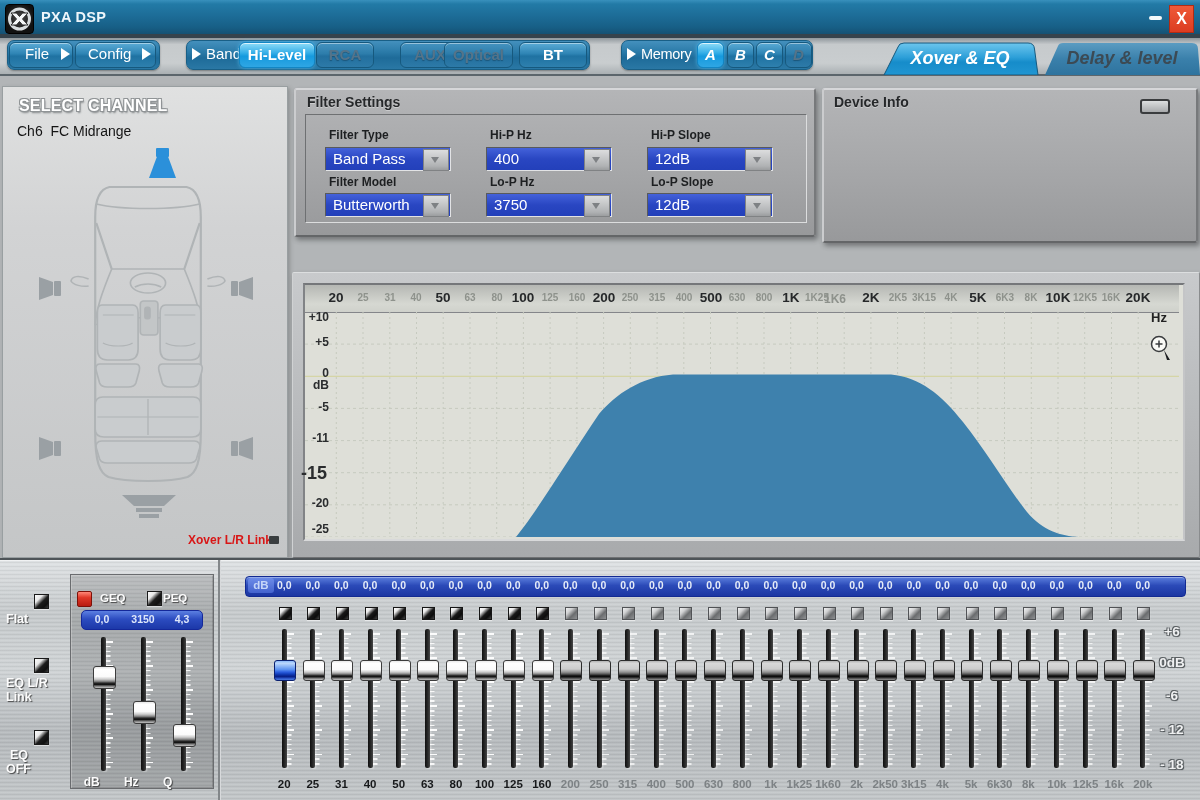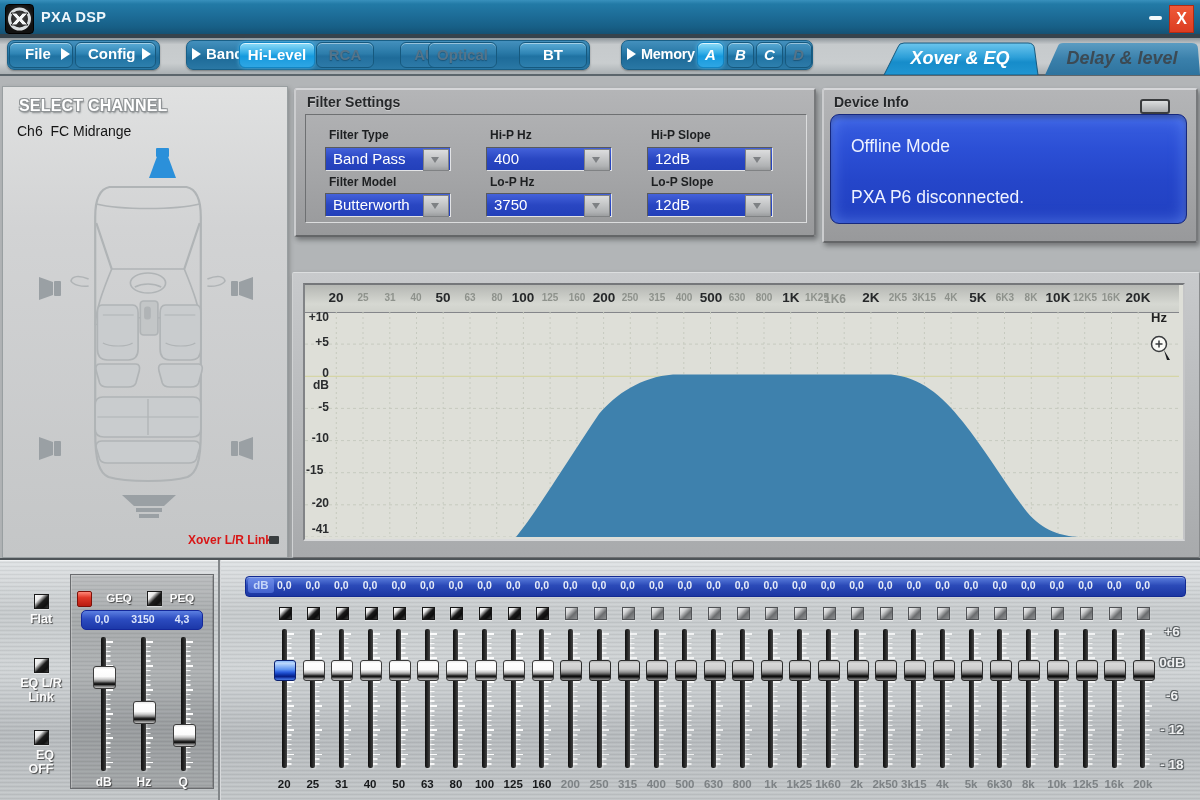--- a/index.html
+++ b/index.html
@@ -23,21 +23,21 @@
  background:linear-gradient(180deg,#4490bd 0%,#2a7aa8 40%,#1e6b99 60%,#2a78a5 100%);
  border:1px solid #195f86;box-shadow:0 1px 2px rgba(0,0,0,.35)}
 .mbtn{top:4px;height:24px;border-radius:6px;color:#fff;font-weight:bold;font-size:15px;
  text-align:center;line-height:23px;
  background:linear-gradient(180deg,#5aabd6 0%,#2e84b4 45%,#1f72a2 55%,#2e80ae 100%);
  border:1px solid #16597e;box-shadow:inset 0 1px 0 rgba(255,255,255,.45)}
 .mbtn.on{background:linear-gradient(180deg,#8edcf8 0%,#38b0e8 40%,#159ade 55%,#2fa6e4 100%);
  border:1px solid #1286c4;box-shadow:inset 0 1px 0 rgba(255,255,255,.7),0 0 4px rgba(80,190,240,.8)}
 .mbtn.dim{background:linear-gradient(180deg,#4593c0 0%,#2d7dab 45%,#226f9e 55%,#2d7aa8 100%);
  color:#54748a;text-shadow:0 1px 1px rgba(10,40,60,.4)}
-.mlabel{color:#fff;font-weight:bold;font-size:15px;line-height:28px;top:2px}
+.mlabel{color:#fff;font-weight:normal;font-size:15px;line-height:28px;top:2px}
 .tri{width:0;height:0;border-top:6px solid transparent;border-bottom:6px solid transparent;
  border-left:9px solid #fff}
 
 .panel{background:linear-gradient(180deg,#b4b5b7 0%,#a4a5a7 60%,#98999b 100%);
  border-top:2px solid #d6d7d9;border-left:2px solid #cbccce;
  border-bottom:2px solid #646668;border-right:2px solid #77797b;
  border-radius:3px;box-shadow:2px 3px 5px rgba(40,42,44,.45)}
 .ptitle{font-size:14px;font-weight:bold;color:#26282a;text-shadow:0 1px 0 rgba(255,255,255,.35)}
 .sunk{border-top:1px solid #6e7072;border-left:1px solid #6e7072;
  border-bottom:1px solid #dcddde;border-right:1px solid #dcddde}
@@ -50,21 +50,21 @@
  background:linear-gradient(180deg,#dcddde,#b0b2b4 80%,#9b9d9f);border:1px solid #808284}
 .dd .btn:after{content:"";position:absolute;left:7px;top:7px;width:0;height:0;
  border-left:4.5px solid transparent;border-right:4.5px solid transparent;border-top:6.5px solid #7e8184}
 
 .metal{background:
  repeating-linear-gradient(180deg,rgba(255,255,255,.10) 0px,rgba(255,255,255,.10) 1px,rgba(0,0,0,0) 1px,rgba(0,0,0,0) 2px,rgba(0,0,0,.05) 2px,rgba(0,0,0,.05) 3px,rgba(0,0,0,0) 3px,rgba(0,0,0,0) 4px),
  linear-gradient(180deg,#dfe2e4 0%,#c6cacc 22%,#d0d4d6 45%,#b6babd 72%,#c3c7c9 100%)}
 .toggle{width:13px;height:13px;border:1px solid #1a1a1a;
  background:linear-gradient(135deg,#fcfcfc 0%,#e8e8e8 30%,#1c1c1c 55%,#101010 80%,#3c3c3c 100%);
  box-shadow:0 1px 1px rgba(255,255,255,.5)}
-.btnlabel{color:#fbfbfb;font-weight:bold;font-size:12.5px;text-align:center;
+.btnlabel{color:#fbfbfb;font-weight:bold;font-size:12.5px;
  text-shadow:1px 1px 1px rgba(40,40,40,.8)}
 .track{width:5px;background:linear-gradient(90deg,rgba(5,5,5,.95) 0%,rgba(30,30,30,.92) 60%,rgba(58,58,58,.9) 100%);border-radius:2px;
  box-shadow:1.5px 1px 1px rgba(255,255,255,.3)}
 .ticks{width:7px;background-image:
  repeating-linear-gradient(180deg,rgba(253,253,253,.98) 0 1.6px,rgba(0,0,0,0) 1.6px 24.1px),
  repeating-linear-gradient(180deg,rgba(252,252,252,.92) 0 1.4px,rgba(0,0,0,0) 1.4px 4.82px);
  background-size:7px 100%,4.5px 100%;background-repeat:no-repeat}
 .thumb{width:20px;height:19px;border-radius:3px;border:1px solid #3c3c3c;
  background:linear-gradient(180deg,#e8e8e8 0%,#ffffff 12%,#fbfbfb 45%,#cdcdcd 58%,#8a8a8a 68%,#262626 77%,#101010 83%,#7a7a7a 91%,#c2c2c2 100%)}
 .thumb.blue{border:1px solid #0a2070;
@@ -92,21 +92,21 @@
 <div class="a tri" style="left:61px;top:10px"></div>
 <div class="a mbtn" style="left:75px;width:79px"></div>
 <div class="a mlabel" style="left:88px;top:4px;line-height:24px">Config</div>
 <div class="a tri" style="left:142px;top:10px"></div>
 <div class="a mgroup" style="left:186px;width:402px"></div>
 <div class="a tri" style="left:192px;top:10px"></div>
 <div class="a mlabel" style="left:206px">Band</div>
 <div class="a mbtn on" style="left:239px;width:74px">Hi-Level</div>
 <div class="a mbtn dim" style="left:316px;width:56px">RCA</div>
 <div class="a mbtn dim" style="left:400px;width:58px">AUX</div>
-<div class="a mbtn dim" style="left:428px;width:67px">Optical</div>
+<div class="a mbtn dim" style="left:444px;width:67px">Optical</div>
 <div class="a mbtn" style="left:519px;width:66px">BT</div>
 <div class="a mgroup" style="left:621px;width:190px"></div>
 <div class="a tri" style="left:627px;top:10px"></div>
 <div class="a mlabel" style="left:641px;font-size:14.5px;letter-spacing:-.3px">Memory</div>
 <div class="a mbtn on" style="left:697px;width:25px;font-style:italic">A</div>
 <div class="a mbtn " style="left:727px;width:25px;font-style:italic">B</div>
 <div class="a mbtn " style="left:756px;width:25px;font-style:italic">C</div>
 <div class="a mbtn dim" style="left:785px;width:25px;font-style:italic">D</div>
 <svg class="a" style="left:860px;top:0" width="340" height="37">
 <defs>
@@ -225,26 +225,20 @@
     </div>
 <div class="a flabel" style="left:355px;top:85px">Lo-P Slope</div>
 <div class="a dd" style="left:351px;top:103px">
       <span class="tx">12dB</span>
       <span class="btn"></span>
     </div>
 </div>
 <div class="a panel" style="left:822px;top:88px;width:372px;height:151px">
 <div class="a ptitle" style="left:10px;top:4px">Device Info</div>
 <div class="a" style="left:316px;top:9px;width:26px;height:11px;border:2px solid #3a3c3e;border-radius:3px;background:linear-gradient(180deg,#dcdedf,#a8aaac)"></div>
-<div class="a" style="left:6px;top:24px;width:355px;height:108px;border-radius:9px;
- background:linear-gradient(180deg,#3a60e2 0%,#2c50d6 30%,#2546ca 60%,#2140c0 100%);
- border:1px solid #16287e;box-shadow:inset 0 0 16px rgba(120,160,255,.6),inset 0 3px 4px rgba(0,0,30,.45)">
-<div class="a" style="left:20px;top:21px;font-size:17.5px;color:#eef2ff">Offline Mode</div>
-<div class="a" style="left:20px;top:72px;font-size:17.5px;color:#eef2ff">PXA P6 disconnected.</div>
-</div>
 </div>
 <div class="a" style="left:292px;top:272px;width:906px;height:284px;
  background:linear-gradient(180deg,#c8cacc,#a8aaac);
  border-top:1px solid #dcdedf;border-left:1px solid #d0d2d3;
  border-bottom:1px solid #707274;border-right:1px solid #8a8c8e;
  box-shadow:2px 3px 5px rgba(40,42,44,.4);border-radius:2px">
 <div class="a" style="left:10px;top:10px;width:878px;height:254px;background:#dedfd8;
  border-top:2px solid #75777a;border-left:2px solid #818386;
  border-bottom:2px solid #d8d9da;border-right:2px solid #c4c5c7"></div>
 <div class="a" style="left:12px;top:12px;width:874px;height:27px;
@@ -319,24 +313,24 @@
 <div class="a" style="left:718px;top:19px;width:40px;text-align:center;font-size:10px;font-weight:bold;color:#8e928c">8K</div>
 <div class="a" style="left:745px;top:17px;width:40px;text-align:center;font-size:13.5px;font-weight:bold;color:#26282a">10K</div>
 <div class="a" style="left:772px;top:19px;width:40px;text-align:center;font-size:10px;font-weight:bold;color:#8e928c">12K5</div>
 <div class="a" style="left:798px;top:19px;width:40px;text-align:center;font-size:10px;font-weight:bold;color:#8e928c">16K</div>
 <div class="a" style="left:825px;top:17px;width:40px;text-align:center;font-size:13.5px;font-weight:bold;color:#26282a">20K</div>
 <div class="a" style="left:8px;top:37px;width:28px;text-align:right;font-size:12px;font-weight:bold;color:#2a2c2e">+10</div>
 <div class="a" style="left:8px;top:62px;width:28px;text-align:right;font-size:12px;font-weight:bold;color:#2a2c2e">+5</div>
 <div class="a" style="left:8px;top:93px;width:28px;text-align:right;font-size:12px;font-weight:bold;color:#2a2c2e">0</div>
 <div class="a" style="left:8px;top:105px;width:28px;text-align:right;font-size:12px;font-weight:bold;color:#2a2c2e">dB</div>
 <div class="a" style="left:8px;top:127px;width:28px;text-align:right;font-size:12px;font-weight:bold;color:#2a2c2e">-5</div>
-<div class="a" style="left:8px;top:158px;width:28px;text-align:right;font-size:12px;font-weight:bold;color:#2a2c2e">-10</div>
-<div class="a" style="left:13px;top:190px;width:28px;text-align:left;font-size:12px;font-weight:bold;color:#2a2c2e">-15</div>
+<div class="a" style="left:8px;top:158px;width:28px;text-align:right;font-size:12px;font-weight:bold;color:#2a2c2e">-11</div>
+<div class="a" style="left:6px;top:190px;width:28px;text-align:right;font-size:18px;font-weight:bold;color:#2a2c2e">-15</div>
 <div class="a" style="left:8px;top:223px;width:28px;text-align:right;font-size:12px;font-weight:bold;color:#2a2c2e">-20</div>
-<div class="a" style="left:8px;top:249px;width:28px;text-align:right;font-size:12px;font-weight:bold;color:#2a2c2e">-41</div>
+<div class="a" style="left:8px;top:249px;width:28px;text-align:right;font-size:12px;font-weight:bold;color:#2a2c2e">-25</div>
 <div class="a" style="left:858px;top:37px;font-size:13px;font-weight:bold;color:#222">Hz</div>
 <svg class="a" style="left:852px;top:58px" width="30" height="32">
 <circle cx="14" cy="13" r="7.5" fill="#fafaf6" stroke="#3a3c3e" stroke-width="1.5"></circle>
 <path d="M14 9.5 L14 16.5 M10.5 13 L17.5 13" stroke="#3a3c3e" stroke-width="1.5"></path>
 <path d="M19 19 L25 29 L22 29 Z" fill="#1a1c1e"></path>
 </svg>
 </div>
 <div class="a metal" style="left:0;top:558px;width:1200px;height:242px;
  border-top:2px solid #4e5458;box-shadow:inset 0 1px 0 rgba(255,255,255,.5)"></div>
 <div class="a" style="left:218px;top:560px;width:2px;height:240px;background:#83878a"></div>

